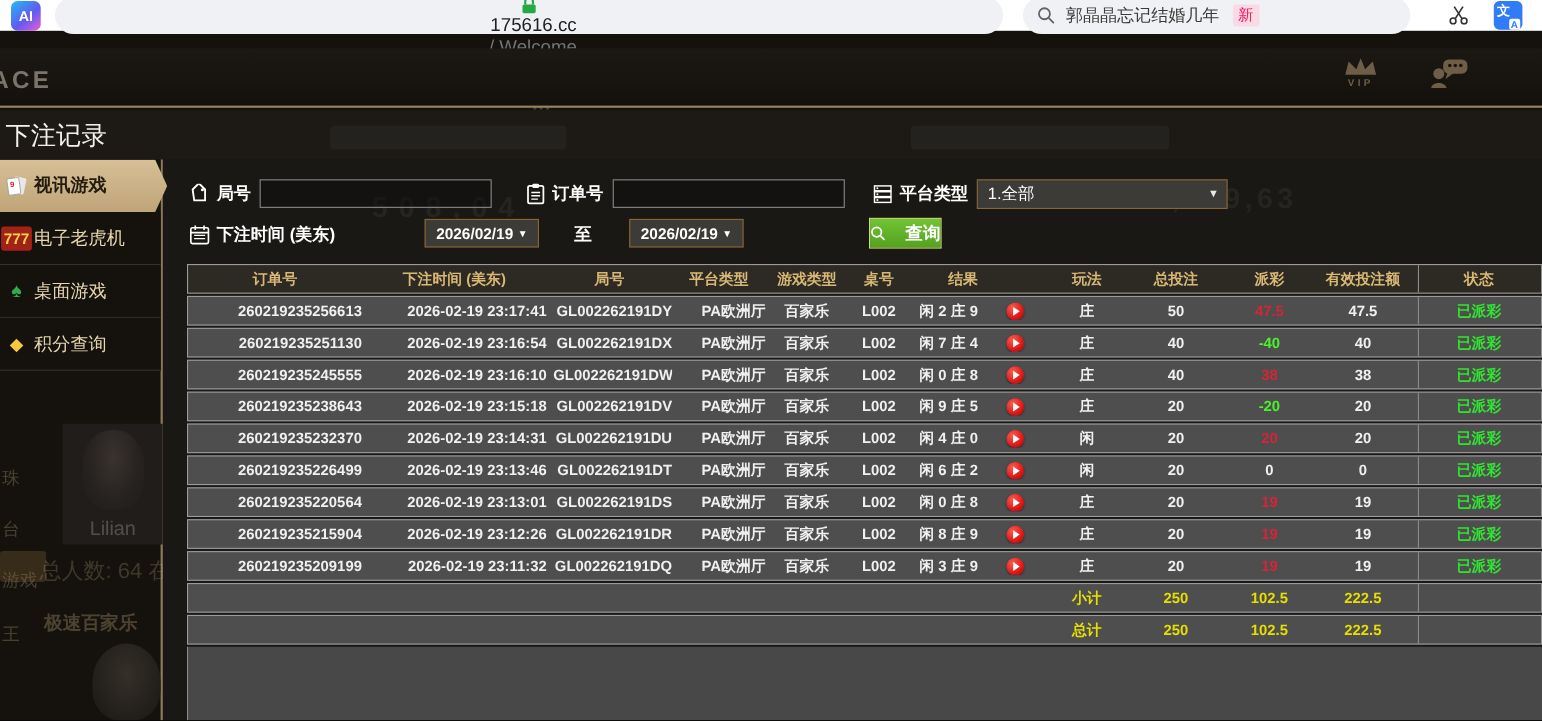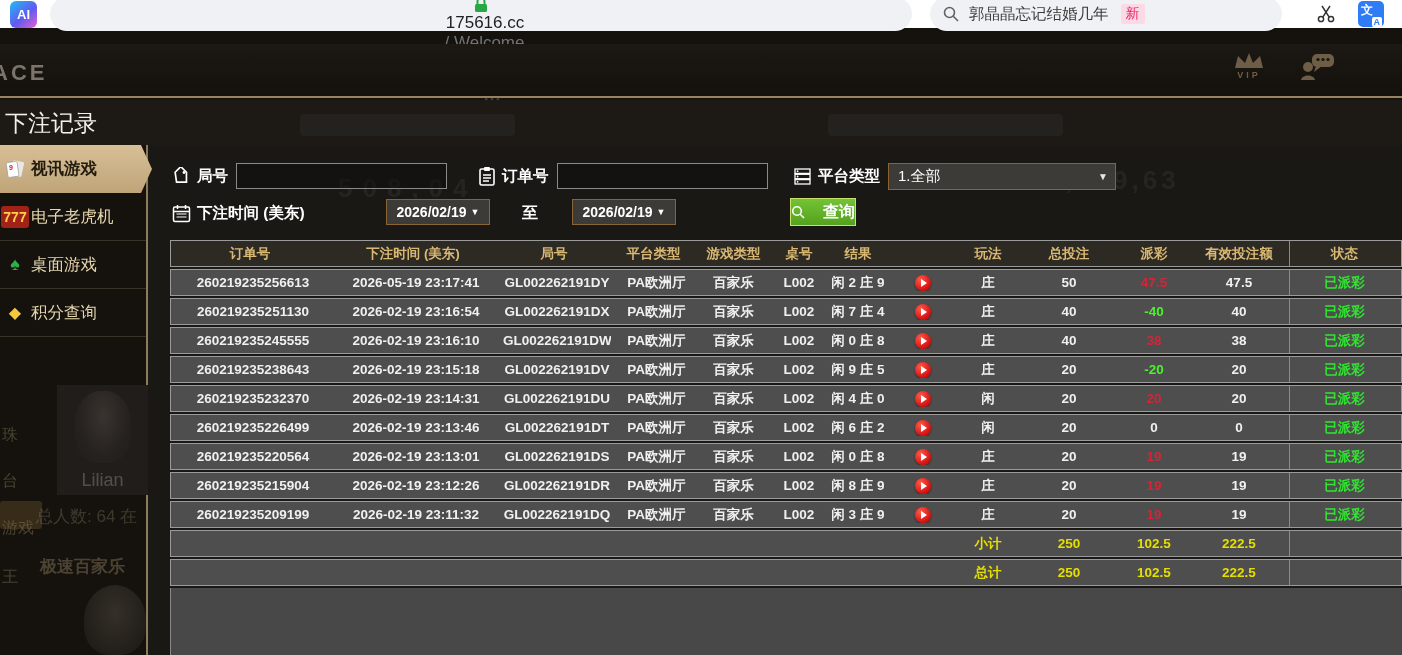--- a/index.html
+++ b/index.html
@@ -23,21 +23,21 @@
   .search .q{font-size:15.5px;color:#3a3a3a;margin-left:10px;white-space:nowrap;}
   .badge-new{margin-left:12px;background:#fbdae6;color:#e91e63;font-size:14px;padding:1px 5px;border-radius:2px;}
   .scissors{margin-left:34px;}
   .translate{margin-left:22px;width:26px;height:26px;border-radius:5px;background:#2f7cf6;position:relative;flex:0 0 auto;}
   .translate::before{content:"文";position:absolute;left:3px;top:1px;color:#fff;font-size:12px;font-weight:bold;}
   .translate::after{content:"A";position:absolute;right:2px;bottom:0px;color:#2f7cf6;background:#fff;font-size:9px;font-weight:bold;padding:0 2px;border-radius:2px;}
 
   
   .game-header{position:absolute;left:0;top:44px;width:1402px;height:54px;background:linear-gradient(180deg,#1c1915 0%,#14100b 100%);border-bottom:2px solid #97815f;}
   .logo{position:absolute;left:-8px;top:16px;color:#7b746a;font-size:22px;font-weight:bold;letter-spacing:3px;}
-  .hdr-right{position:absolute;right:66px;top:8px;display:flex;gap:36px;align-items:flex-start;}
+  .hdr-right{position:absolute;right:66px;top:8px;display:flex;gap:48px;align-items:flex-start;}
   .vip{display:flex;flex-direction:column;align-items:center;color:#6e5e47;}
   .vip-label{font-size:9px;letter-spacing:3px;margin-top:1px;color:#6e5e47;font-weight:bold;}
   .half-circle{position:absolute;right:-9px;top:72px;width:20px;height:20px;border-radius:50%;background:#6e5e47;}
 
   
   .title-bar{position:absolute;left:0;top:100px;width:1402px;height:45px;background:#1d1a16;}
   .title-bar .t{position:absolute;left:5px;top:8px;color:#f2f0ec;font-size:23px;font-weight:500;}
   .blob{position:absolute;border-radius:4px;background:rgba(255,255,255,0.035);}
 
   
@@ -51,21 +51,21 @@
   .spade-g{color:#2fae4a;font-size:18px;}
   .gem-g{color:#f5c842;font-size:16px;}
   .slot-ic{background:#a32217;border-radius:3px;color:#ffd24a;font-size:14px;font-weight:bold;padding:3px 2px;letter-spacing:0;}
   
   .lobby{position:absolute;left:0;top:240px;width:148px;bottom:0;overflow:hidden;}
   .frag{position:absolute;color:rgba(205,185,140,0.28);font-size:16px;}
   .lobby-btn{position:absolute;left:0;top:355px;width:42px;height:28px;background:rgba(160,125,60,0.25);border-radius:3px;}
   .avatar-card{position:absolute;left:57px;top:0px;width:91px;height:110px;background:#201d1a;}
   .avatar-face{position:absolute;left:18px;top:6px;width:56px;height:72px;background:radial-gradient(ellipse at 50% 35%,#3a3330 0%,#262220 60%,#201d1a 100%);border-radius:45% 45% 40% 40%;}
   .avatar-name{position:absolute;left:0;bottom:4px;width:100%;text-align:center;color:rgba(255,255,255,0.22);font-size:18px;}
-  .lobby-count{position:absolute;left:36px;top:120px;color:rgba(210,190,150,0.22);font-size:17px;white-space:nowrap;}
+  .lobby-count{position:absolute;left:36px;top:120px;color:rgba(210,190,150,0.22);font-size:20px;white-space:nowrap;}
   .lobby-game{position:absolute;left:40px;top:170px;color:rgba(205,180,135,0.3);font-size:17px;font-weight:bold;white-space:nowrap;}
   .avatar2{position:absolute;left:84px;top:200px;width:62px;height:70px;background:radial-gradient(ellipse at 50% 40%,#353028 0%,#231f1b 65%,#1b1815 100%);border-radius:50% 50% 40% 40%;}
 
   
   .main{position:relative;flex:1;background:#1a1814;overflow:hidden;}
   .ghost{position:absolute;color:rgba(255,255,255,0.055);font-weight:bold;letter-spacing:10px;font-size:26px;white-space:nowrap;}
 
   .fgroup{position:absolute;display:flex;align-items:center;height:30px;}
   .flabel{color:#ffffff;font-size:15.5px;font-weight:bold;margin:0 8px 0 6px;white-space:nowrap;}
   .finput{width:211px;height:26px;background:rgba(12,12,12,0.5);border:1px solid #8a8a8a;color:#ddd;font-size:14px;padding:0 6px;outline:none;}
@@ -75,23 +75,23 @@
   .datebox::after{content:"▼";font-size:9px;margin-left:4px;}
   .to-lbl{position:absolute;color:#fff;font-size:16px;font-weight:bold;}
   .query-btn{position:absolute;width:66px;height:28px;background:linear-gradient(180deg,#72c337,#55a21d);border:1px solid #c9e06b;color:#fff;font-size:16px;font-weight:bold;display:flex;align-items:center;justify-content:center;gap:3px;cursor:pointer;}
 
   
   .tablezone{position:absolute;left:22px;top:95px;right:0;bottom:0;display:flex;flex-direction:column;}
   .trow{display:flex;align-items:center;height:27px;border:1px solid #9b9b9b;background:#4e4e4e;margin-bottom:2px;flex:0 0 auto;}
   .trow.thead{background:#2d2a24;}
   .thead .cell{color:#d9b873;font-weight:bold;font-size:13.5px;}
   .cell{font-size:13.5px;color:#f0f0f0;font-weight:600;text-align:center;overflow:hidden;white-space:nowrap;}
-  .tl{text-align:center;padding-left:6px;}
+  .tl{text-align:right;padding-left:6px;}
   .c1{width:158px;}.c2{width:168px;}.c3{width:114px;}.c4{width:85px;}.c5{width:75px;}
-  .c6{width:56px;}.c7{width:62px;}.c8{width:68px;}.c9{width:62px;}.c10{width:100px;}
+  .c6{width:56px;}.c7{width:62px;text-align:right;}.c8{width:68px;}.c9{width:62px;}.c10{width:100px;}
   .c11{width:70px;}.c12{width:100px;}.c13{width:110px;border-left:1px solid #8a8a8a;align-self:stretch;display:flex;align-items:center;justify-content:center;}
   .status{color:#2fe52f;}
   .pos{color:#d42538;}
   .neg{color:#4af22c;}
   .zero{color:#f0f0f0;}
   .sumrow .cell{color:#e6df00;}
   .playbtn{display:inline-flex;width:16px;height:16px;border-radius:50%;background:radial-gradient(circle at 35% 30%,#ff5a4a,#d40f0f 70%);align-items:center;justify-content:center;cursor:pointer;box-shadow:0 1px 2px rgba(0,0,0,0.5);}
   .playbtn .tri{width:0;height:0;border-left:6px solid #fff;border-top:4px solid transparent;border-bottom:4px solid transparent;margin-left:2px;}
   .tfill{flex:1;background:#484848;border-left:1px solid #8a8a8a;}
   svg{display:block;}
@@ -304,21 +304,21 @@
             <div class="cell c8"></div>
             <div class="cell c9">玩法</div>
             <div class="cell c10">总投注</div>
             <div class="cell c11">派彩</div>
             <div class="cell c12">有效投注额</div>
             <div class="cell c13">状态</div>
           </div>
         <div id="tbody">
   <div class="trow">
     <div class="cell c1 tl">260219235256613</div>
-    <div class="cell c2 tl">2026-05-19 23:17:41</div>
+    <div class="cell c2 tl">2026-02-19 23:17:41</div>
     <div class="cell c3 tl">GL002262191DY</div>
     <div class="cell c4 tl">PA欧洲厅</div>
     <div class="cell c5">百家乐</div>
     <div class="cell c6">L002</div>
     <div class="cell c7">闲 2 庄 9</div>
     <div class="cell c8"><span class="playbtn">
                   <span class="tri"></span>
                 </span></div>
     <div class="cell c9">庄</div>
     <div class="cell c10">50</div>

